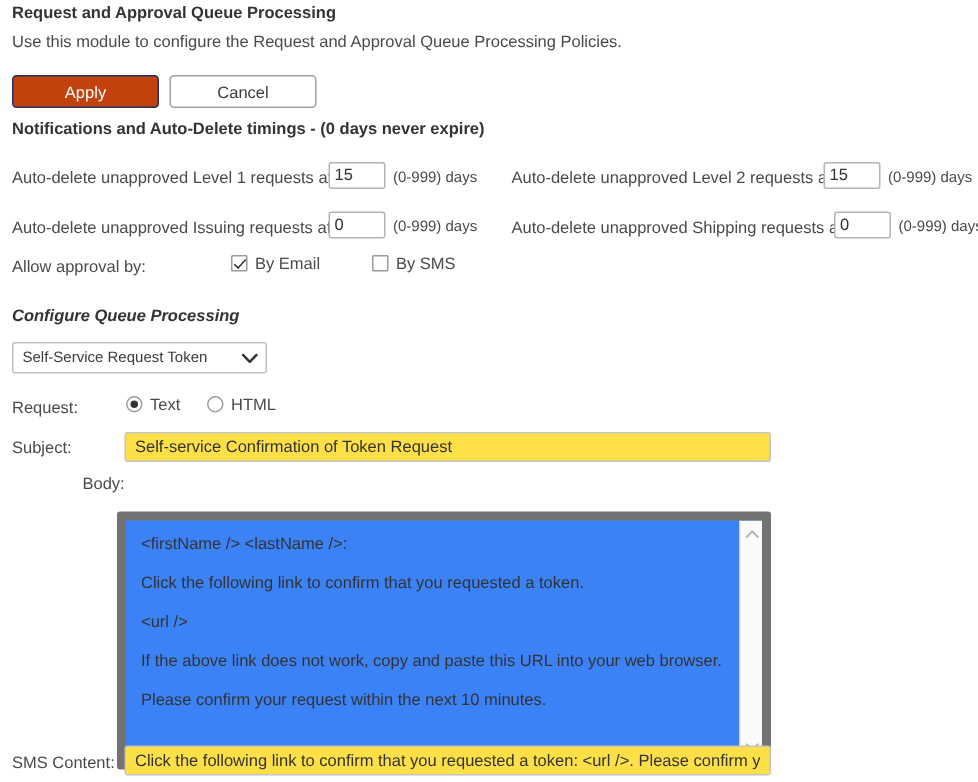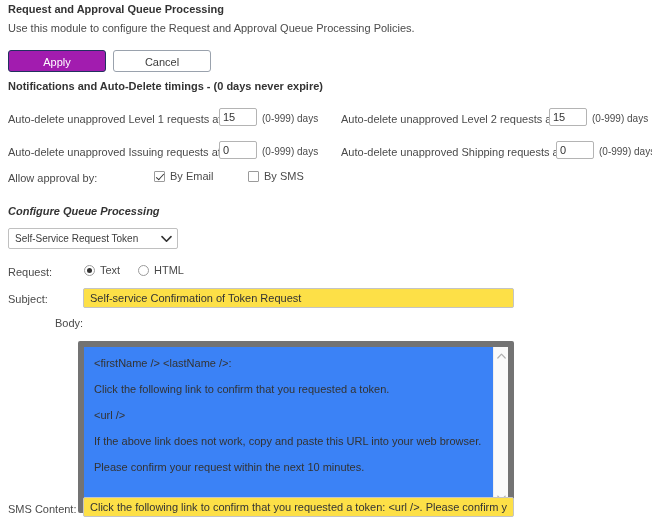--- a/index.html
+++ b/index.html
@@ -44,21 +44,21 @@
     height: 22px;
     line-height: 22px;
     text-align: center;
     font-size: 11px;
     box-sizing: border-box;
     border-radius: 3px;
     cursor: pointer;
     padding: 0;
   }
   .btn-primary {
-    background: #a21caf;
+    background: #c2410c;
     color: #ffffff;
     border: 1px solid #22315f;
     text-align: center;
   }
   .btn-secondary {
     background: #ffffff;
     color: #3c3c3c;
     border: 1px solid #9aa2ad;
   }
 
@@ -102,21 +102,21 @@
     position: absolute;
     font-size: 10px;
     color: #4a4a4a;
     white-space: nowrap;
   }
 
   
   .chk-wrap, .rad-wrap {
     position: absolute;
     display: flex;
-    align-items: center;
+    align-items: flex-start;
     white-space: nowrap;
     cursor: pointer;
   }
   .chk-box {
     width: 11px;
     height: 11px;
     border: 1px solid #9b9b9b;
     background: #ffffff;
     box-sizing: border-box;
     display: inline-block;

